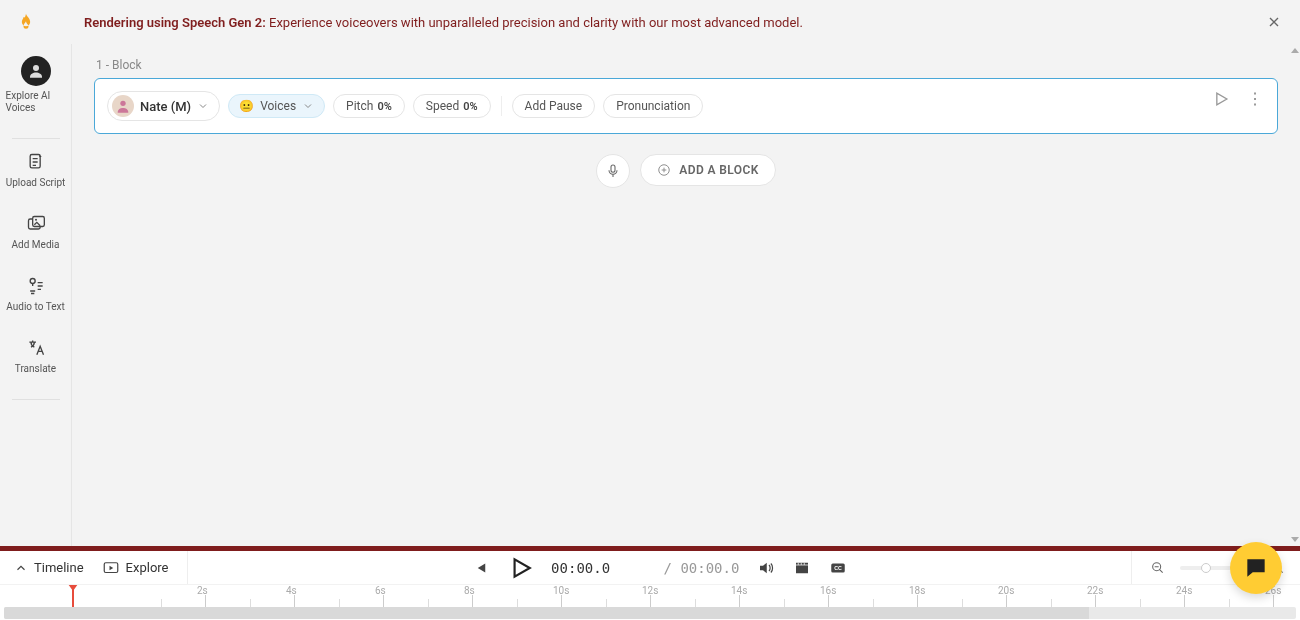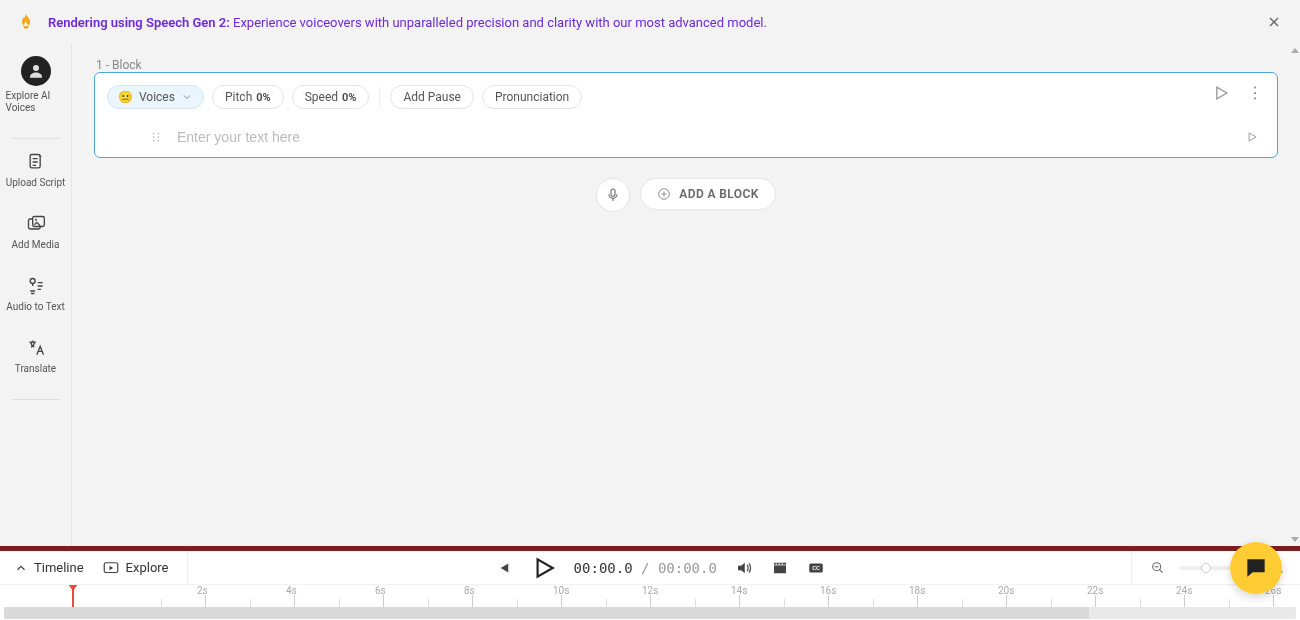--- a/index.html
+++ b/index.html
@@ -1,38 +1,38 @@
 <!DOCTYPE html>
 <html><head>
   <meta charset="utf-8">
   <style>
     * { box-sizing: border-box; margin: 0; padding: 0; }
     body { font-family: -apple-system, BlinkMacSystemFont, "Segoe UI", Roboto, Helvetica, Arial, sans-serif; background: #f3f3f3; width: 1300px; height: 620px; overflow: hidden; position: relative; color: #333; }
     
     .banner { height: 44px; background: #f3f3f3; display: flex; align-items: center; padding: 0 16px; position: relative; }
     .banner .fire-icon { width: 20px; height: 20px; margin-right: 12px; }
-    .banner-text { font-size: 13px; color: #6d28d9; }
+    .banner-text { font-size: 13px; color: #7f1d1d; margin-left: 36px; }
     .banner-text .bold { font-weight: 600; }
     .banner-close { position: absolute; right: 18px; top: 50%; transform: translateY(-50%); cursor: pointer; color: #666; }
 
     .app { display: flex; height: calc(100% - 44px - 36px - 38px); background: #f3f3f3; }
 
     .sidebar { width: 72px; background: #f3f3f3; display: flex; flex-direction: column; align-items: center; padding-top: 12px; border-right: 1px solid #e5e5e5; }
     .sidebar-item { width: 60px; margin-bottom: 14px; cursor: pointer; display:flex; flex-direction:column; align-items:center; gap:4px; padding-bottom: 10px;}
     .sidebar .avatar { width: 30px; height: 30px; border-radius: 50%; background: #222; display: flex; align-items: center; justify-content: center; color: #fff; font-size: 12px; }
     .sidebar-item .label { font-size: 10px; color: #555; line-height: 12px; }
     .sidebar-icon { width: 22px; height: 22px; display:flex; align-items:center; justify-content:center; }
     .sidebar-divider { width: 48px; height: 1px; background: #e0e0e0; margin: 0 auto 12px; }
 
     .main { flex: 1; padding: 14px 22px 0 22px; position: relative; overflow: hidden; }
     .render-row { display: flex; align-items: center; gap: 8px; margin-bottom: 12px; }
     .render-row .title { font-size: 14px; font-weight: 600; color: #333; }
     .chev-down { width:14px; height:14px; }
 
-    .block-label { font-size: 12px; color: #888; margin-left: 2px;}
+    .block-label { font-size: 12px; color: #888; margin-bottom: 6px; margin-left: 2px;}
 
     .block { border: 1.5px solid #4aa8d8; border-radius: 6px; background: #fff; padding: 12px; position: relative; }
     .block-toolbar { display: flex; align-items: center; gap: 8px; }
     .voice-chip { display: flex; align-items: center; gap: 6px; background:#fff; border:1px solid #e5e5e5; border-radius:18px; padding:3px 10px 3px 4px; cursor:pointer;}
     .voice-chip .mini-avatar { width: 22px; height: 22px; border-radius:50%; background:#e8d6c8; display:flex; align-items:center; justify-content:center; font-size:12px;}
     .voice-chip .name { font-size: 13px; color:#333; font-weight: 500;}
     .tone-chip { display: flex; align-items: center; gap: 6px; background:#eaf5fc; border:1px solid #cfe9f6; border-radius:14px; padding:4px 10px; cursor:pointer; font-size:12px; color:#555;}
     .pill { display:flex; align-items:center; gap:4px; background:#fff; border:1px solid #e5e5e5; border-radius:14px; padding:4px 12px; font-size:12px; color:#555; cursor:pointer;}
     .pill .pct { font-weight:600; color:#444; font-size: 11px;}
     .pill-sep { width:1px; height: 20px; background:#eee; margin: 0 2px;}
@@ -54,21 +54,21 @@
     .scroll-indicator { position:absolute; right:2px; top:0; bottom:0; width:8px; }
     .scroll-indicator::before, .scroll-indicator::after { content:''; position:absolute; left:1px; width:0; height:0; border-left:4px solid transparent; border-right:4px solid transparent; }
     .scroll-indicator::before { top: 4px; border-bottom: 5px solid #aaa;}
     .scroll-indicator::after { bottom: 4px; border-top: 5px solid #aaa;}
 
     .controls-bar { height: 38px; background:#fff; border-top:5px solid #7f1d1d; display:flex; align-items:center; padding: 0 14px; gap: 18px; }
     .controls-left { display:flex; align-items:center; gap:18px; }
     .ctrl-link { display:flex; align-items:center; gap:6px; font-size:13px; color:#333; cursor:pointer; }
     .controls-center { flex:1; display:flex; align-items:center; justify-content:center; gap:18px; border-left:1px solid #eee; border-right:1px solid #eee; height:100%; padding: 0 24px;}
     .time-txt { font-size:14px; font-family: ui-monospace, monospace; color:#333;}
-    .time-txt .dur { color:#999; }
+    .time-txt .dur { color:#999;padding-left:45px; }
     .controls-center .ic { cursor:pointer; color:#444; display:flex; align-items:center;}
     .big-play { cursor:pointer; }
     .controls-right { display:flex; align-items:center; gap:14px;}
     .zoom-track { width:76px; height:4px; background:#eee; border-radius:2px; position:relative;}
     .zoom-thumb { position:absolute; top:-3px; left:28%; width:10px; height:10px; background:#fff; border:1px solid #ccc; border-radius:50%; cursor:pointer;}
 
     .timeline { height: 36px; background:#fff; position:relative; overflow:hidden; border-top:1px solid #f2f2f2;}
     .ruler { height:22px; position:relative;margin-left:44px; }
     .tick { position:absolute; top:0; height:22px; }
     .tick .tline { position:absolute; left:0; top:14px; width:1px; height:8px; background:#ddd;}
@@ -156,20 +156,34 @@
     </div>
     <div class="sidebar-divider"></div>
   </div>
 
   <div class="main">
 
     <div class="block-label">1 -   Block</div>
 
     <div class="block">
       <div class="block-toolbar">
+        <div class="voice-chip">
+          <span class="mini-avatar">
+            <svg viewBox="0 0 24 24" width="16" height="16">
+                <circle cx="12" cy="8" r="4" fill="#c79"></circle>
+                <path fill="#c79" d="M4 22c0-5 4-7 8-7s8 2 8 7H4z"></path>
+              </svg>
+          </span>
+          <span class="name">Nate (M)</span>
+          <span>
+              <svg viewBox="0 0 24 24" width="12" height="12">
+                <path d="M6 9l6 6 6-6" stroke="#888" stroke-width="2" fill="none"></path>
+              </svg>
+            </span>
+        </div>
         <div class="tone-chip">
           <span>😐</span>
           <span>Voices</span>
           <span>
               <svg viewBox="0 0 24 24" width="12" height="12">
                 <path d="M6 9l6 6 6-6" stroke="#888" stroke-width="2" fill="none"></path>
               </svg>
             </span>
         </div>
         <div class="pill">
@@ -191,38 +205,20 @@
 
       <div class="block-actions">
         <span class="play-outline">
           <svg viewBox="0 0 24 24" width="20" height="20">
               <path d="M7 5v14l12-7z" fill="none" stroke="#999" stroke-width="1.6"></path>
             </svg>
         </span>
         <span class="kebab">⋮</span>
       </div>
 
-      <div class="block-text-row">
-        <span class="drag-handle">
-          <svg viewBox="0 0 24 24" width="14" height="14">
-              <circle cx="8" cy="6" r="1.5" fill="#bbb"></circle>
-              <circle cx="8" cy="12" r="1.5" fill="#bbb"></circle>
-              <circle cx="8" cy="18" r="1.5" fill="#bbb"></circle>
-              <circle cx="16" cy="6" r="1.5" fill="#bbb"></circle>
-              <circle cx="16" cy="12" r="1.5" fill="#bbb"></circle>
-              <circle cx="16" cy="18" r="1.5" fill="#bbb"></circle>
-            </svg>
-        </span>
-        <input class="text-input" placeholder="Enter your text here" style="">
-        <span class="mini-play">
-          <svg viewBox="0 0 24 24" width="14" height="14">
-              <path d="M7 5v14l12-7z" fill="none" stroke="#999" stroke-width="1.6"></path>
-            </svg>
-        </span>
-      </div>
     </div>
 
     <div class="add-row">
       <div class="mic-btn">
         <svg viewBox="0 0 24 24" width="16" height="16">
             <rect x="9" y="3" width="6" height="11" rx="3" fill="none" stroke="#666" stroke-width="1.6"></rect>
             <path d="M6 11a6 6 0 0 0 12 0M12 17v4" stroke="#666" stroke-width="1.6" fill="none"></path>
           </svg>
       </div>
       <div class="add-block-btn">

